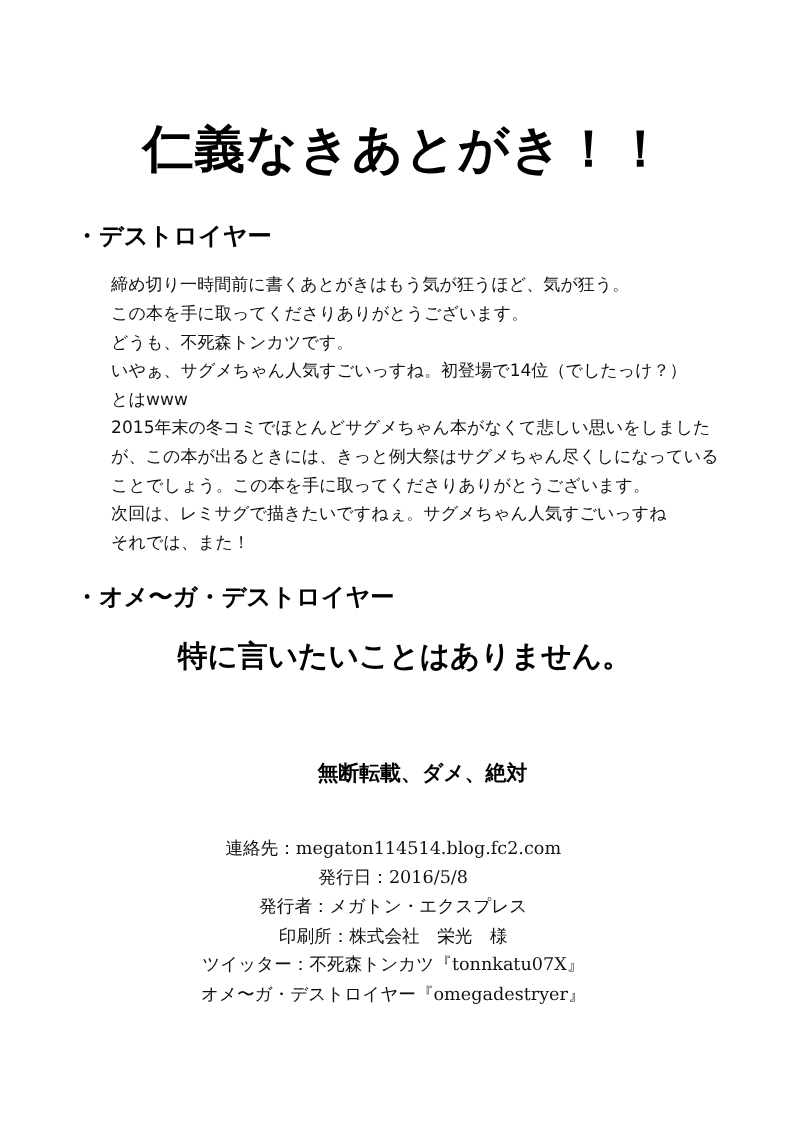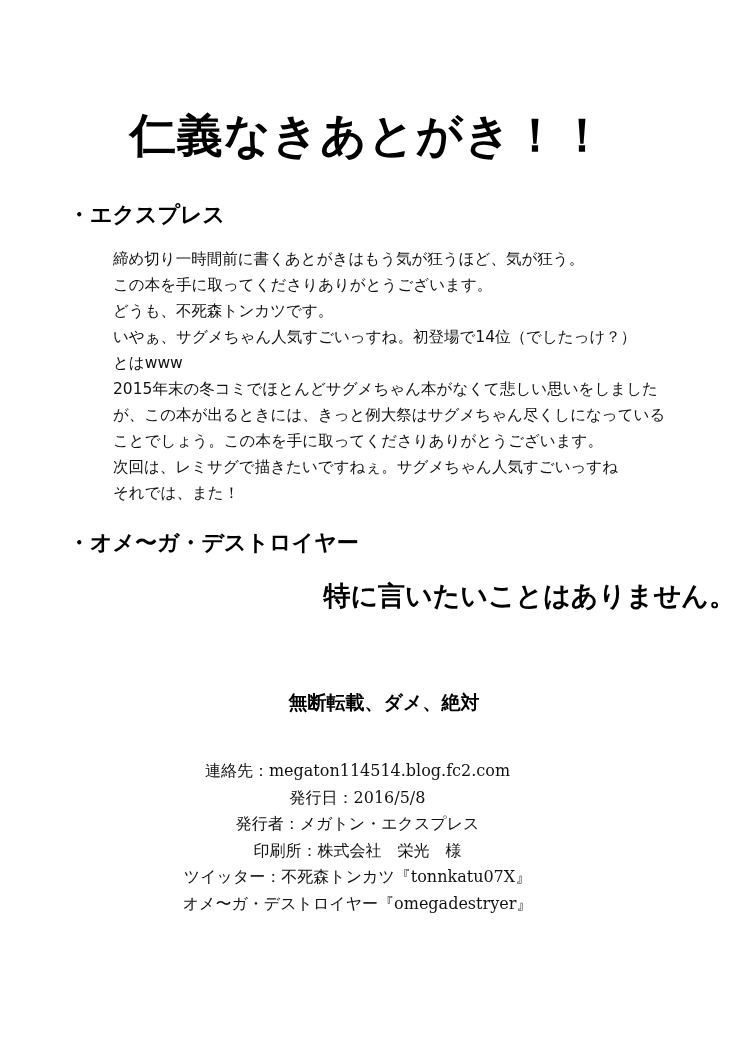--- a/index.html
+++ b/index.html
@@ -39,37 +39,37 @@
     font-size: 22px;
     color: #000000;
     white-space: nowrap;
   }
   .sec1-head { top: 200px; left: 68px; }
   .sec2-head { top: 528px; left: 68px; }
 
   .body-block {
     position: absolute;
     top: 246px;
-    left: 113px;
+    left: 101px;
     width: 580px;
     font-family: "DejaVu Sans", sans-serif;
     font-size: 15.5px;
     line-height: 26px;
     color: #111111;
   }
   .body-block p {
     margin: 0;
     white-space: pre-wrap;
   }
   .statement {
     position: absolute;
     top: 578px;
     left: 0;
     width: 736px;
-    text-align: right;
+    text-align: center;
     font-family: "DejaVu Sans", sans-serif;
     font-weight: bold;
     font-size: 27px;
     color: #000000;
   }
   .notice {
     position: absolute;
     top: 690px;
     left: 0;
     width: 736px;
@@ -97,21 +97,21 @@
   .colophon .line.indent {
   }
 </style>
 </head>
 <body>
 
 <div class="page">
 
   <div class="title">仁義なきあとがき！！</div>
 
-  <div class="section-head sec1-head">・エクスプレス</div>
+  <div class="section-head sec1-head">・デストロイヤー</div>
 
   <div class="body-block">
     <p>締め切り一時間前に書くあとがきはもう気が狂うほど、気が狂う。</p>
     <p>この本を手に取ってくださりありがとうございます。</p>
     <p>どうも、不死森トンカツです。</p>
     <p>いやぁ、サグメちゃん人気すごいっすね。初登場で14位（でしたっけ？）</p>
     <p>とはwww</p>
     <p>2015年末の冬コミでほとんどサグメちゃん本がなくて悲しい思いをしました</p>
     <p>が、この本が出るときには、きっと例大祭はサグメちゃん尽くしになっている</p>
     <p>ことでしょう。この本を手に取ってくださりありがとうございます。</p>

